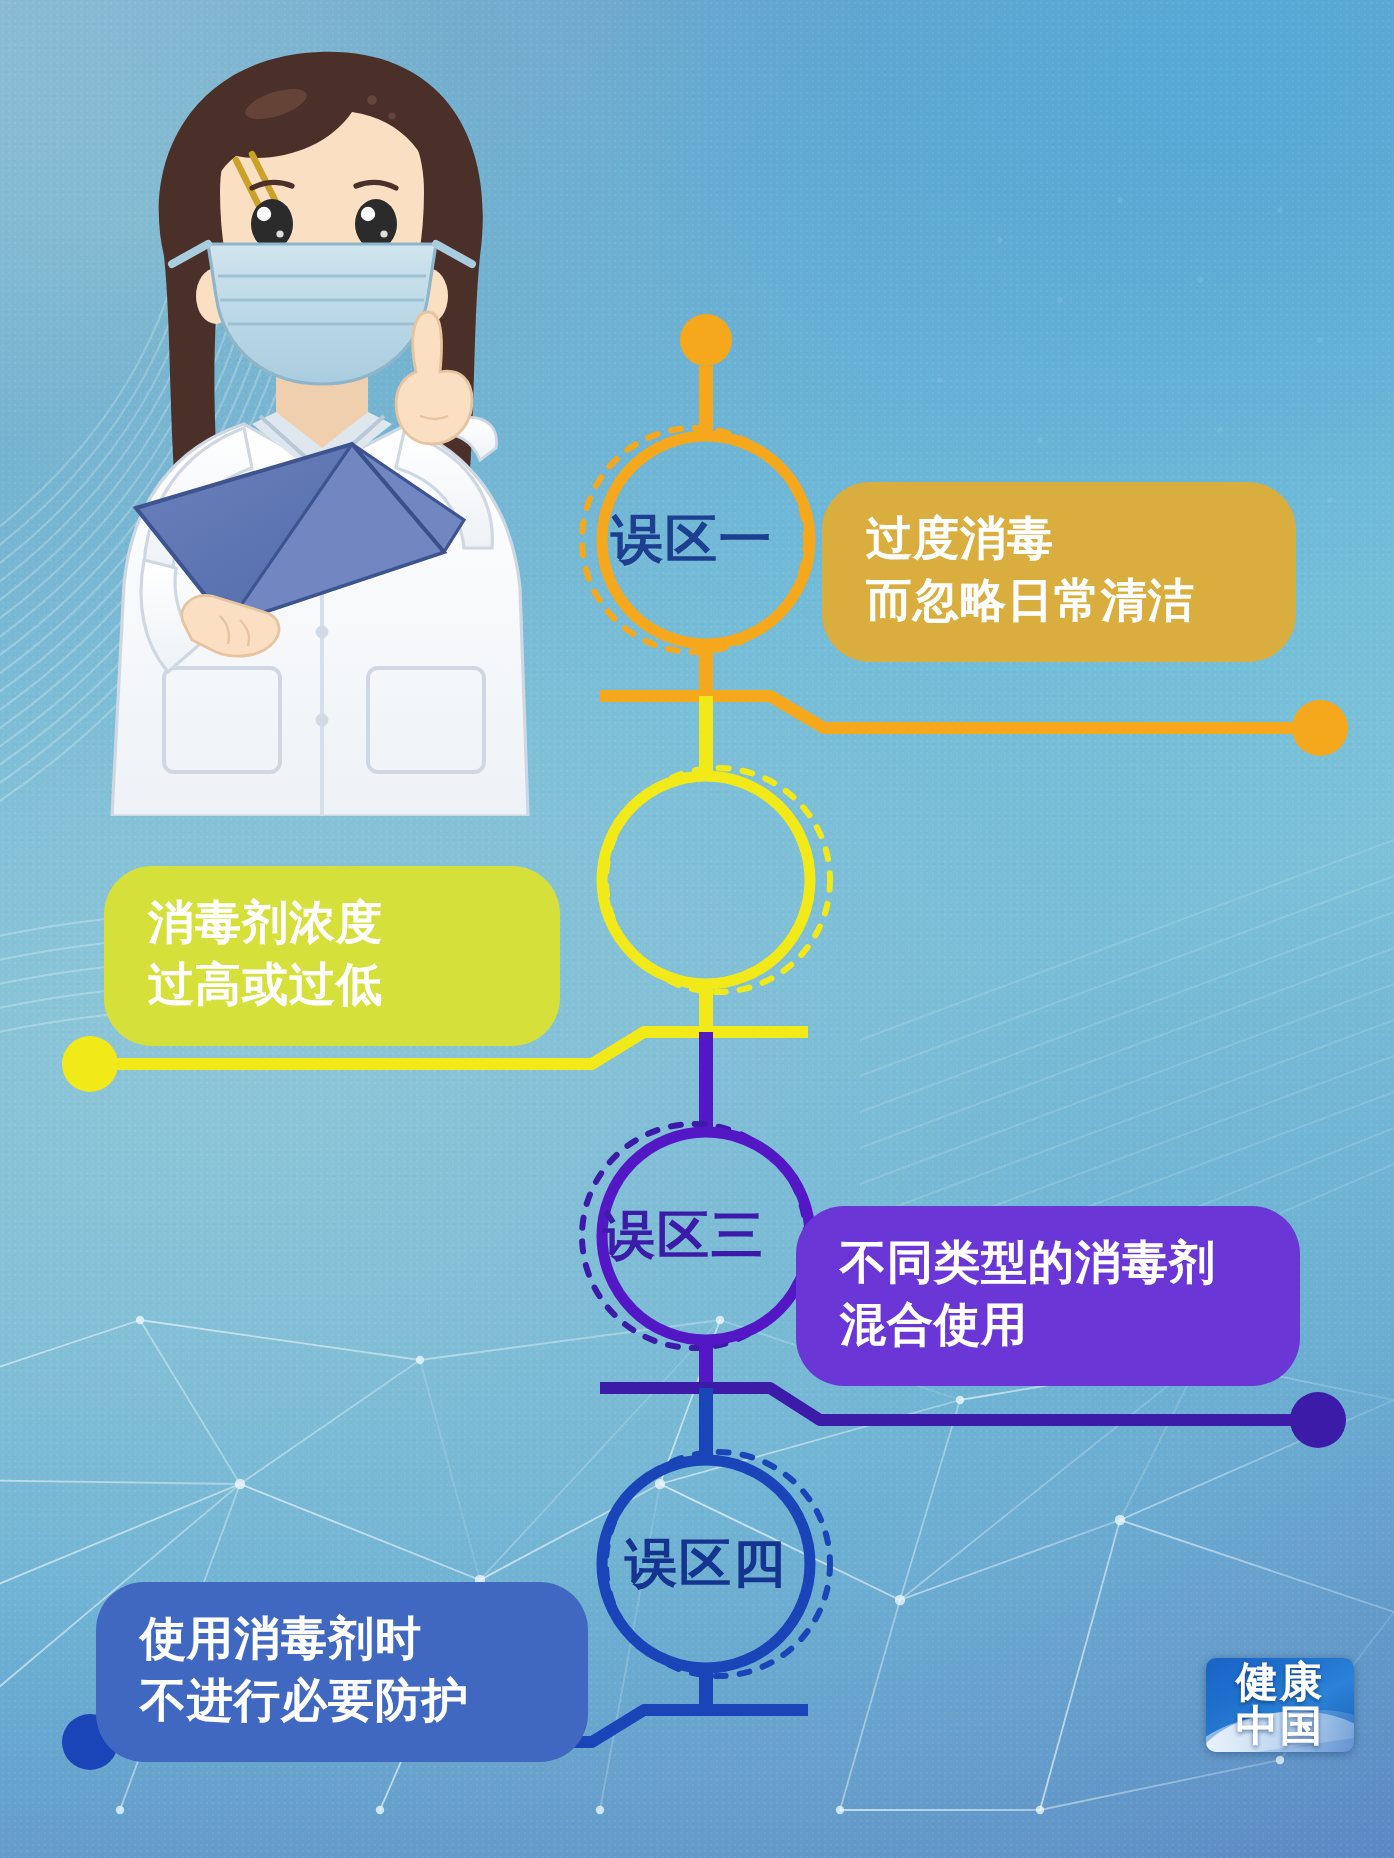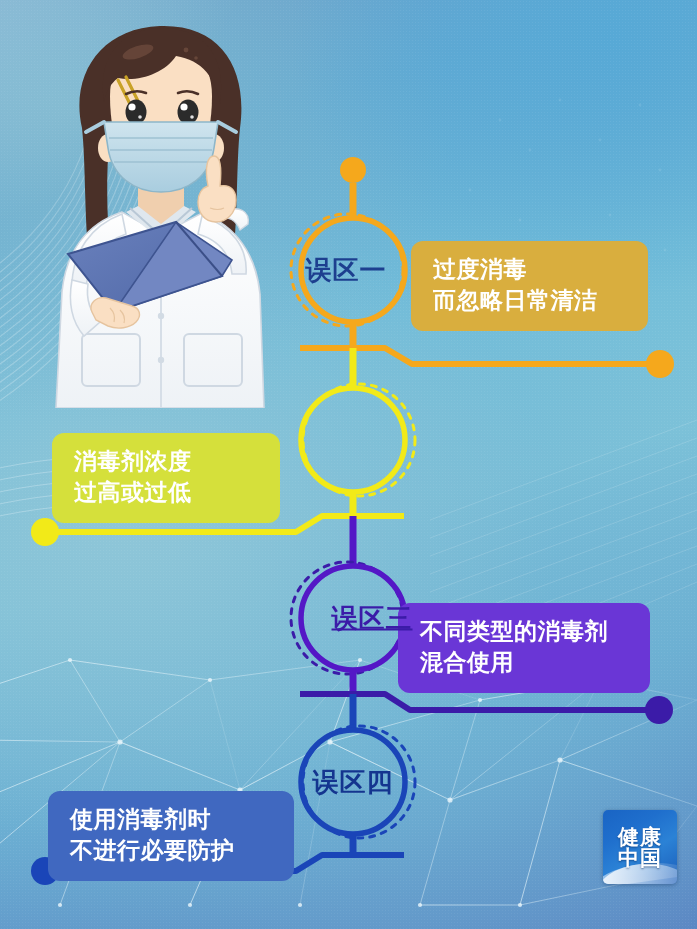--- a/index.html
+++ b/index.html
@@ -20,34 +20,34 @@
   .grain{position:absolute;inset:0;opacity:.20;pointer-events:none;
     background-image:
       radial-gradient(rgba(255,255,255,.30) .6px, rgba(255,255,255,0) .7px),
       radial-gradient(rgba(0,40,80,.18) .6px, rgba(0,0,0,0) .7px);
     background-size:3px 3px,4px 4px;background-position:0 0,1px 2px;}
 
   
   .timeline{position:absolute;inset:0;width:697px;height:929px;}
 
   
-  .badge{position:absolute;border-radius:12px;padding:13px 13px 15px 22px;
+  .badge{position:absolute;border-radius:24px;padding:13px 13px 15px 22px;
     box-sizing:border-box;color:#fff;line-height:1.34;font-size:23px;
     font-weight:700;letter-spacing:.5px;white-space:pre;z-index:4;}
   .b1{left:411px;top:241px;width:237px;}
   .b2{left:52px;top:433px;width:228px;}
   .b3{left:398px;top:587px;width:252px;}
   .b4{left:48px;top:752px;width:246px;margin-top:39px;}
 
   
   .clabel{position:absolute;z-index:6;font-size:26px;font-weight:700;
     letter-spacing:1px;white-space:nowrap;transform:translate(-50%,-50%);}
 
   
-  .logo{position:absolute;left:603px;top:810px;width:74px;height:74px;z-index:8;
+  .logo{position:absolute;left:603px;top:829px;width:74px;height:47px;z-index:8;
     border-radius:5px;overflow:hidden;
     background:linear-gradient(150deg,#1964c4 0%,#1f6fcd 30%,#2b82d6 58%,#1a5cb8 100%);
     box-shadow:0 1px 4px rgba(0,30,70,.35);}
   .logo .sweep{position:absolute;left:-10%;bottom:-6px;width:125%;height:26px;
     background:linear-gradient(95deg,rgba(255,255,255,.85),rgba(255,255,255,.25));
     border-radius:50% 50% 0 0 / 100% 100% 0 0;transform:rotate(-5deg);}
   .logo .sweep2{position:absolute;left:-14%;bottom:2px;width:130%;height:18px;
     background:linear-gradient(95deg,rgba(255,255,255,.55),rgba(255,255,255,.05));
     border-radius:50% 50% 0 0 / 100% 100% 0 0;transform:rotate(-8deg);}
   .logo .ltxt{position:absolute;inset:0;display:flex;flex-direction:column;
@@ -305,21 +305,21 @@
       <path d="M353 694 L353 730" stroke="#1A45B8" stroke-width="7"></path>
       <circle cx="359" cy="782" r="56" fill="none" stroke="#1A45B8" stroke-width="3" stroke-dasharray="5 7" stroke-linecap="round"></circle>
       <circle cx="353" cy="782" r="52" fill="none" stroke="#1A45B8" stroke-width="5.5"></circle>
       <path d="M353 834 L353 855" stroke="#1A45B8" stroke-width="7"></path>
       <path d="M404 855 L322 855 L296 871 L52 871" fill="none" stroke="#1A45B8" stroke-width="6" stroke-linejoin="round"></path>
       <circle cx="45" cy="871" r="14" fill="#1A45B8"></circle>
     </g>
   </svg>
 
   <div class="clabel" style="left:346px;top:270px;color:#1d3f8f;">误区一</div>
-  <div class="clabel" style="left:372px;top:618px;color:#3b1ba8;text-decoration:underline;">误区三</div>
+  <div class="clabel" style="left:342px;top:618px;color:#3b1ba8;">误区三</div>
   <div class="clabel" style="left:353px;top:782px;color:#14358f;text-align:center;">误区四</div>
 
   <div class="badge b1" style="background:#D9AE3E;">过度消毒
 而忽略日常清洁</div>
   <div class="badge b2" style="background:#D5E03B;">消毒剂浓度
 过高或过低</div>
   <div class="badge b3" style="background:#6A36D6;margin-top:16px;">不同类型的消毒剂
 混合使用</div>
   <div class="badge b4" style="background:#4068C0;">使用消毒剂时
 不进行必要防护</div>

